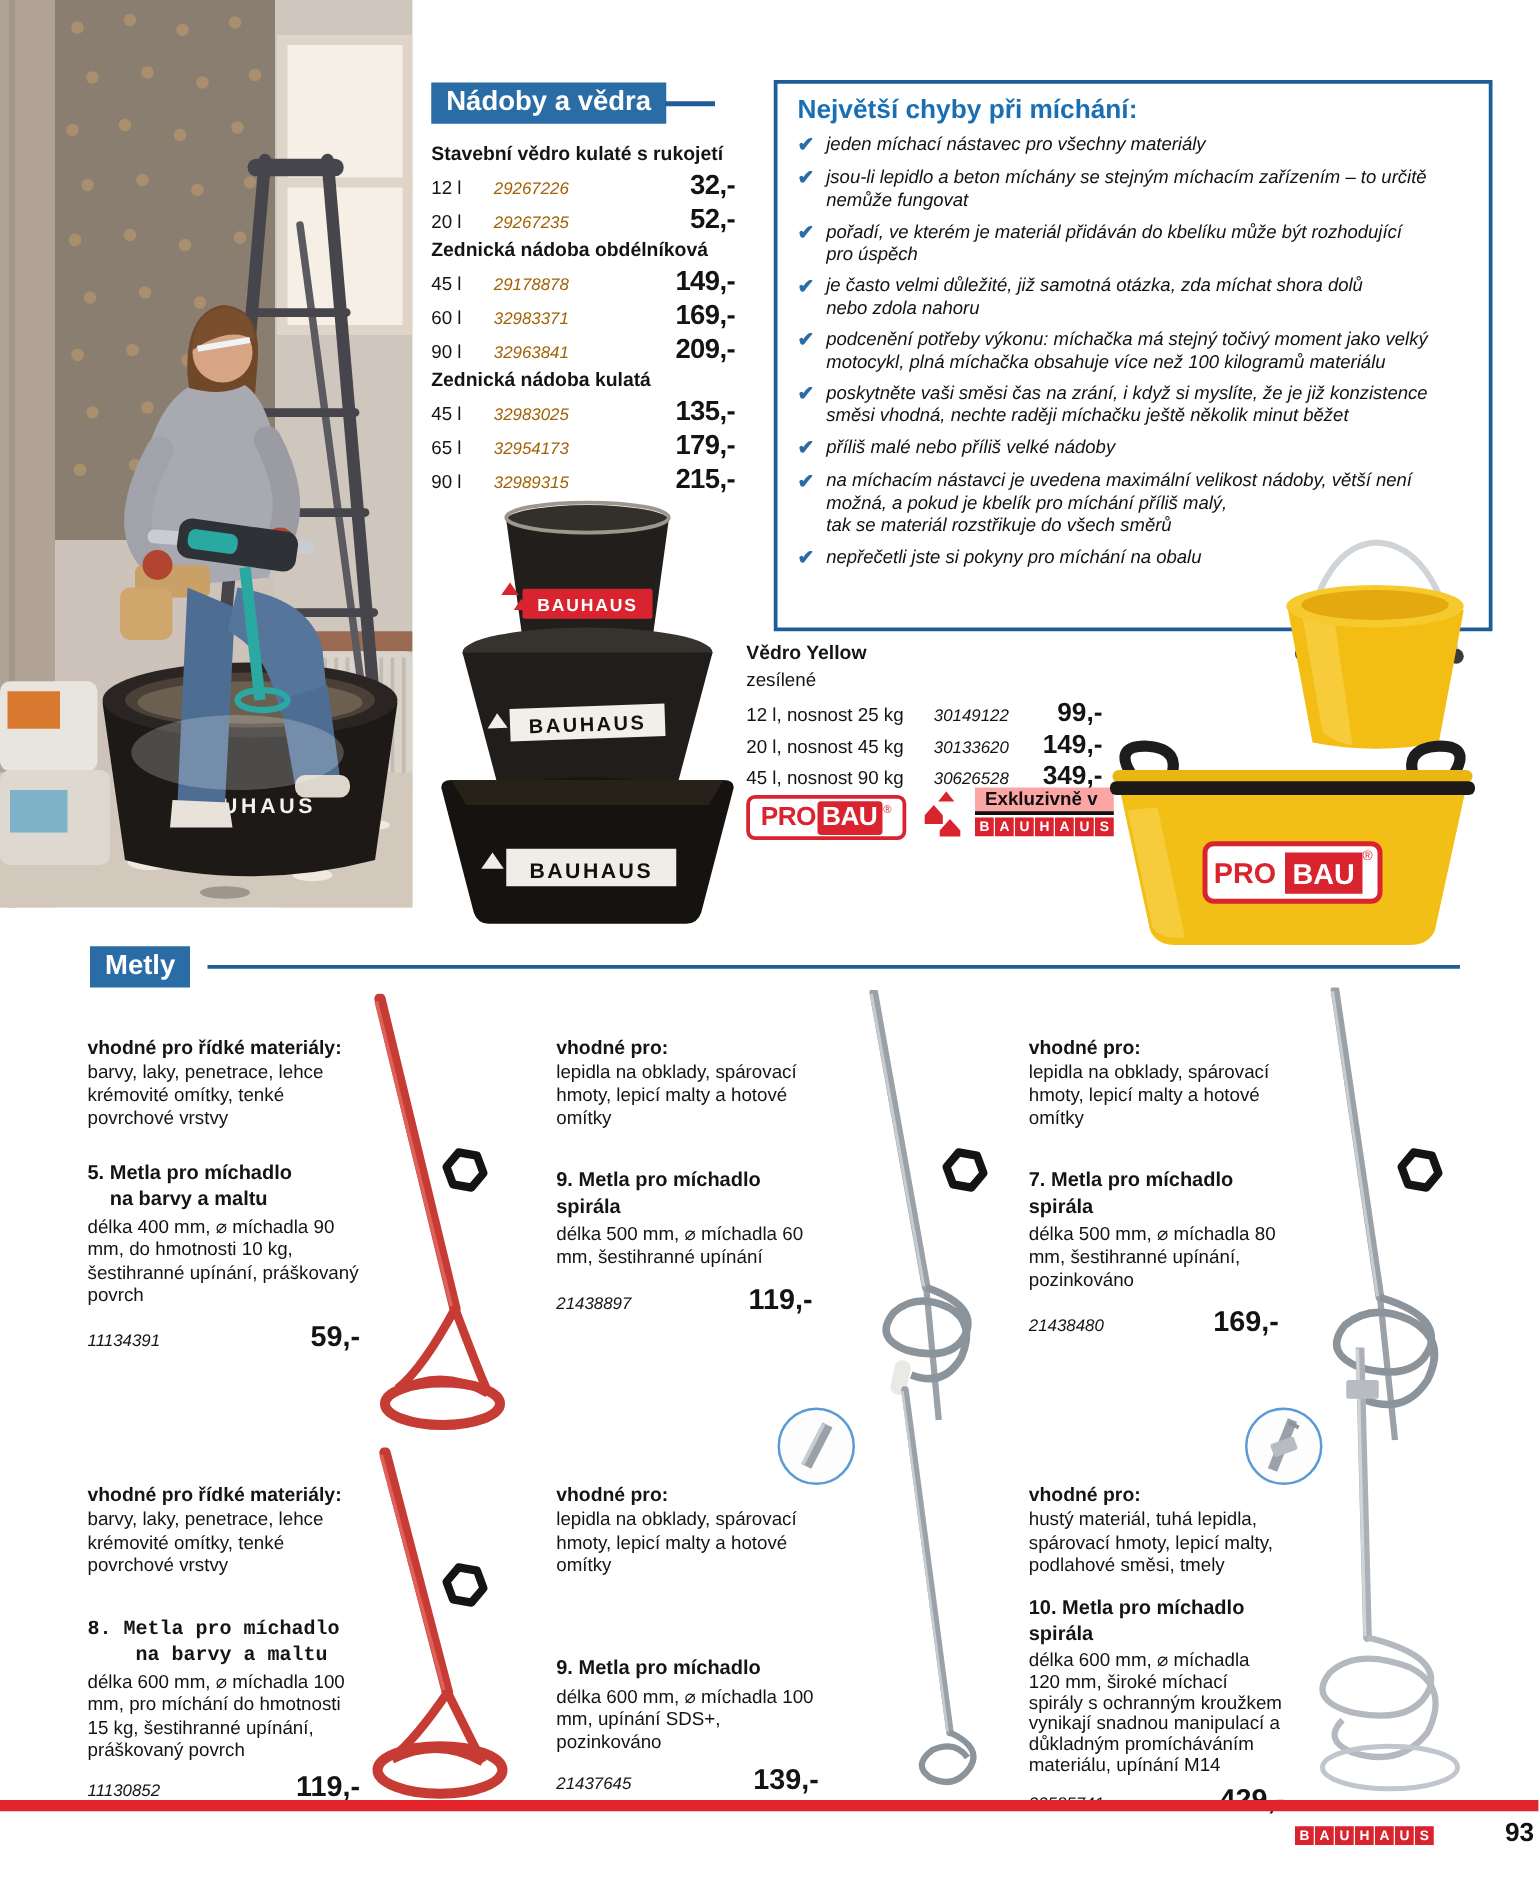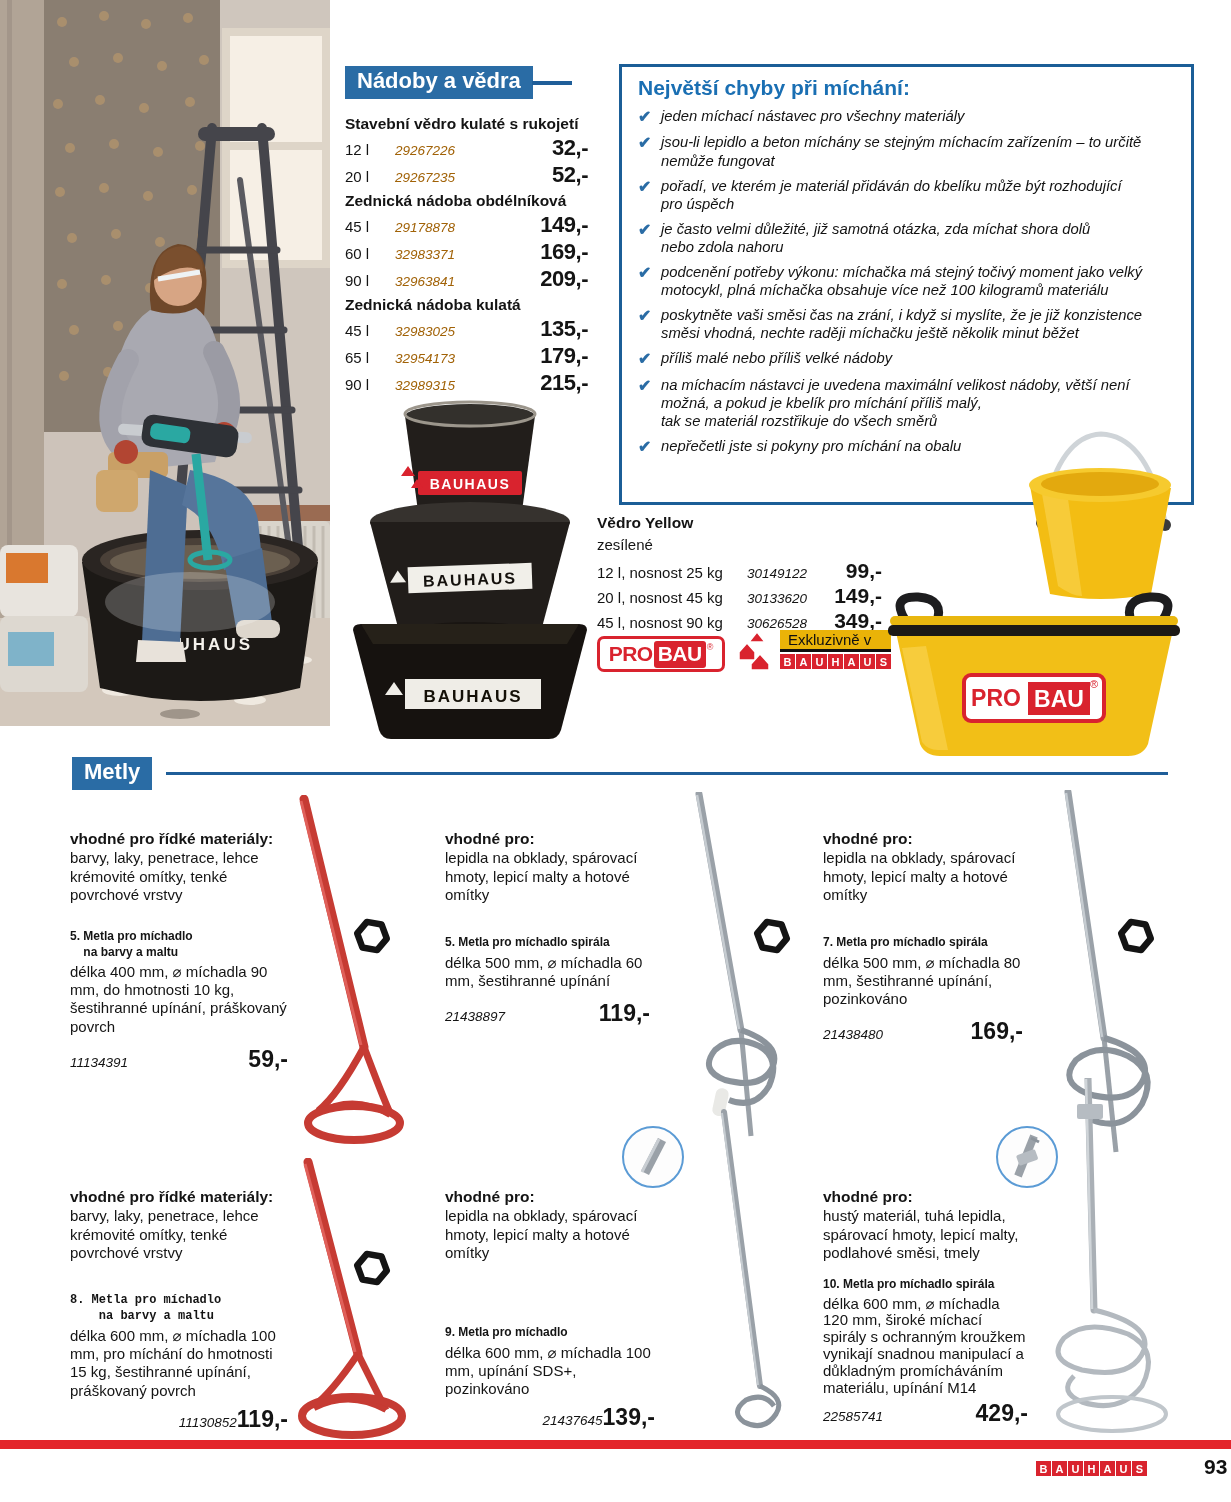--- a/index.html
+++ b/index.html
@@ -41,54 +41,54 @@
   
   #probau-logo{left:597px;top:636px;width:128px;height:36px;border:3px solid #d9232e;
                border-radius:7px;background:#fff;box-sizing:border-box;display:flex;
                align-items:center;justify-content:center;gap:0;}
   .pb-pro{color:#d9232e;font-weight:bold;font-size:21px;letter-spacing:-0.5px;}
   .pb-bau{background:#d9232e;color:#fff;font-weight:bold;font-size:21px;
           padding:1px 4px 2px 4px;border-radius:3px;margin-left:1px;letter-spacing:-0.5px;}
   .pb-reg{color:#d9232e;font-size:9px;vertical-align:top;margin:-14px 0 0 1px;}
   #exkl{left:737px;top:630px;display:flex;align-items:flex-start;gap:7px;}
   .exkl-col{display:flex;flex-direction:column;gap:2px;}
-  .exkl-top{background:#eab308;border-bottom:3px solid #101010;color:#101010;
-            font-weight:normal;font-size:15px;padding:1px 8px 1px 8px;}
+  .exkl-top{background:#fca5a5;border-bottom:3px solid #101010;color:#101010;
+            font-weight:bold;font-size:15px;padding:1px 8px 1px 8px;}
   .bh-boxes{display:flex;gap:1px;}
   .bh-box{background:#d9232e;color:#fff;font-weight:bold;font-size:11px;width:15px;height:15px;
           display:flex;align-items:center;justify-content:center;}
 
   
   #sv{left:597px;top:676px;width:288px;}
   .sv-title{font-weight:bold;font-size:15.5px;margin-bottom:2px;}
   .sv-desc{font-size:14.5px;line-height:1.25;}
   .sv-row{display:flex;justify-content:space-between;align-items:baseline;margin-top:8px;}
   .sv-sku{font-style:italic;font-size:13.5px;}
   .sv-price{font-weight:bold;font-size:24px;}
 
   
   .prod{position:absolute;}
   .p-suit-title{font-weight:bold;font-size:15.5px;line-height:1.22;}
   .p-suit{font-size:15px;line-height:1.25;}
-  .p-title{font-weight:bold;font-size:12px;line-height:1.28;white-space:pre-line;margin-top:24px;}
+  .p-title{font-weight:bold;font-size:16px;line-height:1.28;white-space:pre-line;margin-top:24px;}
   .p-desc{font-size:15px;line-height:1.22;margin-top:3px;}
   .p-row{display:flex;justify-content:space-between;align-items:baseline;margin-top:10px;}
   .p-sku{font-style:italic;font-size:13.5px;}
   .p-price{font-weight:bold;font-size:23px;}
   #prod5{left:70px;top:830px;width:218px;}
   #prod6{left:445px;top:830px;width:205px;}
   #prod7{left:823px;top:830px;width:200px;}
   #prod8{left:70px;top:1188px;width:218px;}
   #prod9{left:445px;top:1188px;width:210px;}
   #prod10{left:823px;top:1188px;width:205px;}
   #prod6 .p-title,#prod7 .p-title{margin-top:30px;}
   #prod8 .p-title{margin-top:30px;font-family:Liberation Mono, monospace;}
   #prod9 .p-title{margin-top:62px;}
   #prod10 .p-title{margin-top:14px;}
-  #prod8 .p-row,#prod9 .p-row{margin-top:6px;justify-content:flex-end;}
+  #prod8 .p-row,#prod9 .p-row{margin-top:6px;}
   #prod10 .p-desc{line-height:1.12;}
   #prod10 .p-row{margin-top:4px;}
 
   
   .hex{position:absolute;width:40px;height:40px;}
   #hex5{left:352px;top:916px;} #hex6{left:752px;top:916px;}
   #hex7{left:1116px;top:916px;} #hex8{left:352px;top:1248px;}
   .callout{position:absolute;width:62px;height:62px;border-radius:50%;
            border:2px solid #5b9bd5;background:#fdfdfd;box-sizing:border-box;overflow:hidden;}
   #callout1{left:622px;top:1126px;} #callout2{left:996px;top:1126px;}
@@ -442,21 +442,21 @@
 &nbsp;&nbsp;&nbsp;&nbsp;na barvy a maltu</div>
     <div class="p-desc">délka 400 mm, ⌀ míchadla 90 mm, do hmotnosti 10 kg, šestihranné upínání, práškovaný povrch</div>
     <div class="p-row">
       <span class="p-sku">11134391</span>
       <span class="p-price">59,-</span>
     </div>
   </div>
   <div class="prod" id="prod6">
     <div class="p-suit-title">vhodné pro:</div>
     <div class="p-suit">lepidla na obklady, spárovací hmoty, lepicí malty a hotové omítky</div>
-    <div class="p-title">5. Metla pro míchadlo spirála</div>
+    <div class="p-title">9. Metla pro míchadlo spirála</div>
     <div class="p-desc">délka 500 mm, ⌀ míchadla 60 mm, šestihranné upínání</div>
     <div class="p-row">
       <span class="p-sku">21438897</span>
       <span class="p-price">119,-</span>
     </div>
   </div>
   <div class="prod" id="prod7">
     <div class="p-suit-title">vhodné pro:</div>
     <div class="p-suit">lepidla na obklady, spárovací hmoty, lepicí malty a hotové omítky</div>
     <div class="p-title">7. Metla pro míchadlo spirála</div>

